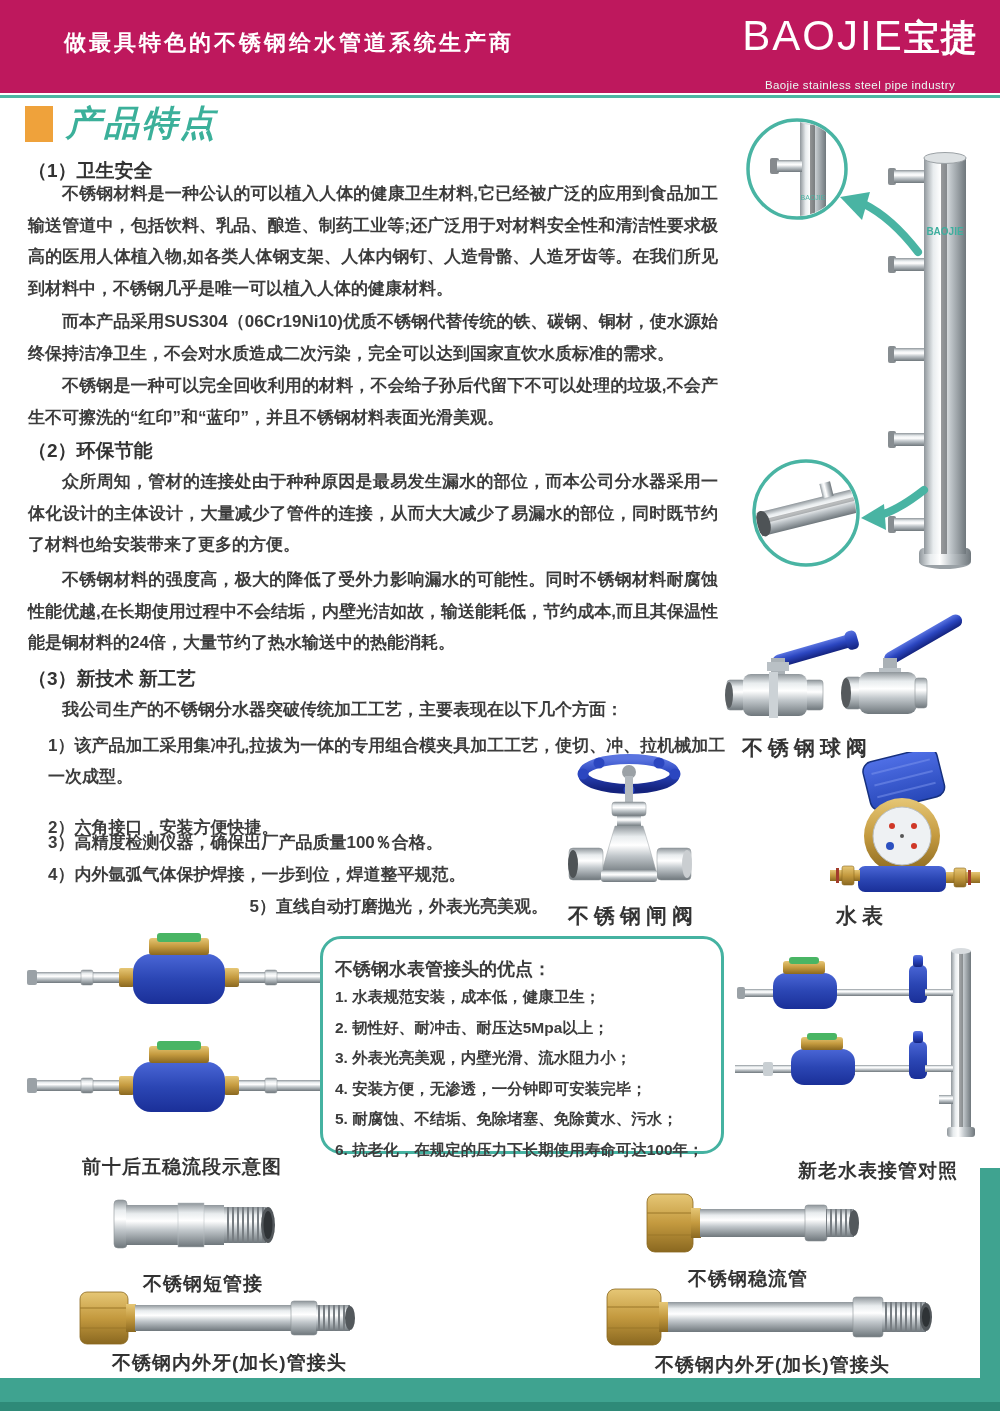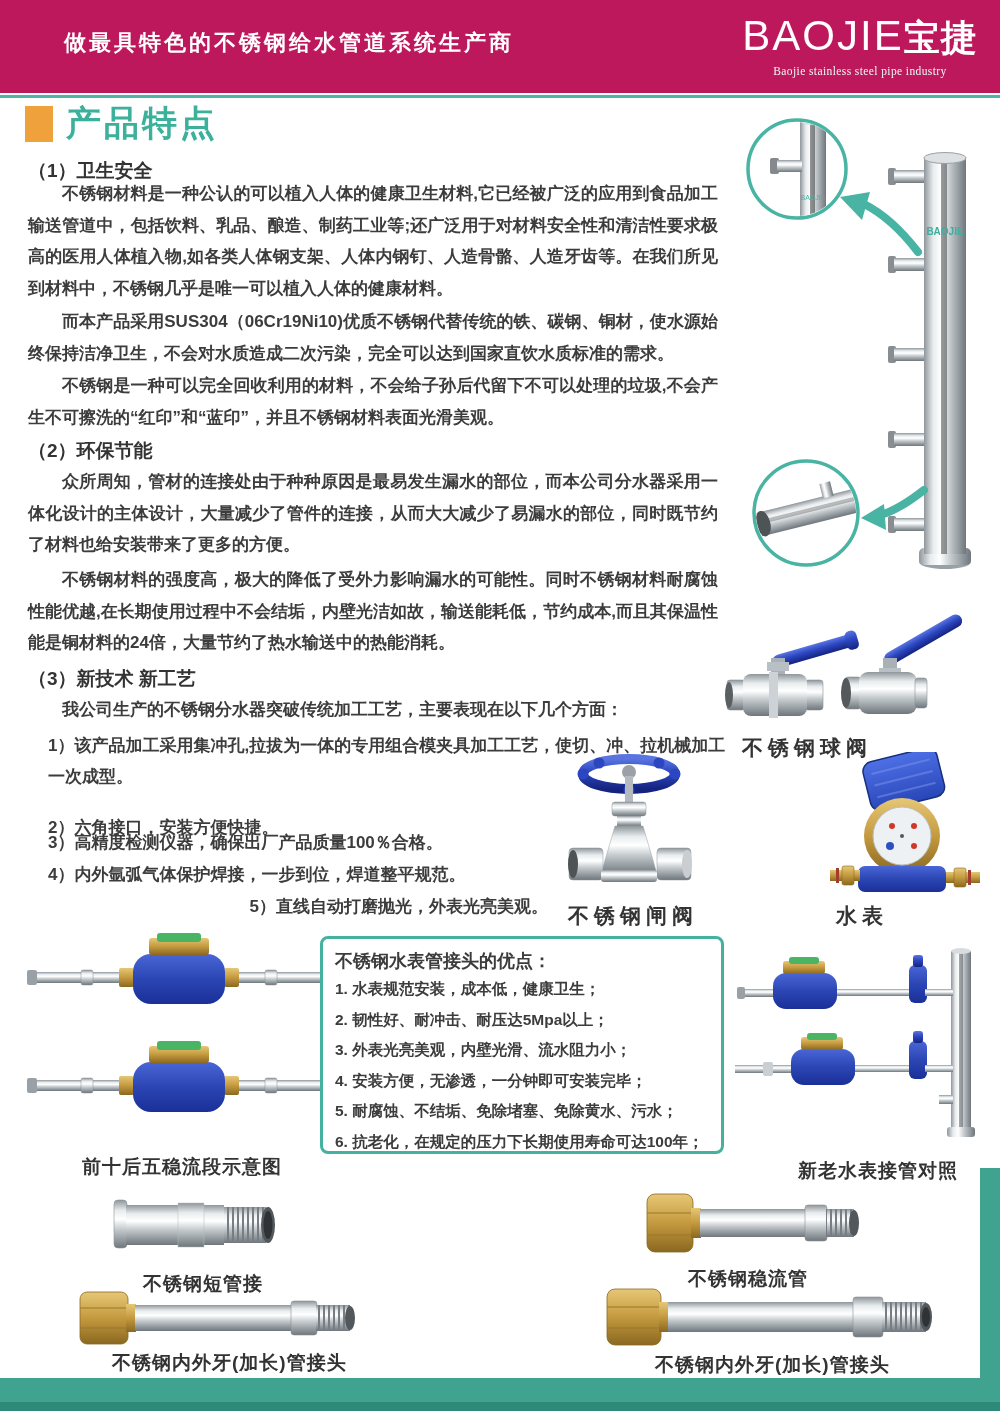--- a/index.html
+++ b/index.html
@@ -4,35 +4,35 @@
 <style>
   html,body{margin:0;padding:0;}
   body{width:1000px;height:1411px;position:relative;background:#fff;
        font-family:"Liberation Sans","DejaVu Sans",sans-serif;overflow:hidden;}
   .abs{position:absolute;}
   .header{left:0;top:0;width:1000px;height:93px;background:#be185d;}
   .slogan{left:64px;top:28px;font-size:22px;font-weight:700;color:#fff;letter-spacing:3px;}
   .logo{left:742px;top:12px;width:236px;text-align:center;color:#fff;}
   .logo-en{font-size:42px;font-weight:400;letter-spacing:2px;}
   .logo-cn{font-size:36px;font-weight:600;letter-spacing:1px;}
-  .tagline{font-size:11.5px;letter-spacing:.4px;margin-top:2px;color:#eafaf5;font-family:Liberation Serif, serif;}
+  .tagline{font-size:11.5px;letter-spacing:.4px;margin-top:16px;color:#eafaf5;}
   .accent-line{left:0;top:95px;width:1000px;height:3px;background:#4db5a2;}
   .right-strip{left:980px;top:1168px;width:20px;height:243px;background:#3fa390;}
   .bottom-bar{left:0;top:1378px;width:1000px;height:33px;background:#3fa390;}
   .bottom-edge{left:0;top:1402px;width:1000px;height:9px;background:#2e8a78;}
   .orange-sq{left:25px;top:106px;width:28px;height:36px;background:#efa23b;}
-  .page-title{left:66px;top:100px;font-size:35px;font-weight:700;color:#3bb09a;letter-spacing:3px;}
+  .page-title{left:66px;top:100px;font-size:35px;font-weight:700;color:#3bb09a;letter-spacing:3px;font-style:italic;}
   .h{font-size:19px;font-weight:700;color:#333;}
   .p{font-size:17px;line-height:31.5px;text-align:justify;text-indent:2em;color:#3c3c3c;font-weight:600;}
   .li{font-size:17px;line-height:31px;color:#3c3c3c;font-weight:600;}
   .cap{font-weight:600;color:#333;}
   .cap-lg{font-size:21px;letter-spacing:5px;}
   .cap-sm{font-size:19px;letter-spacing:1px;margin-top:8px;}
   .feature-box{left:320px;top:936px;width:404px;height:218px;border:3px solid #45b2a1;
-               border-radius:8px;background:#fff;box-sizing:border-box;padding:9px 12px;}
+               border-radius:21px;background:#fff;box-sizing:border-box;padding:17px 12px;}
   .fb-title{font-size:18px;font-weight:700;color:#3c3c3c;line-height:26px;}
   .fb-item{font-size:15.5px;font-weight:600;color:#3c3c3c;line-height:30.5px;white-space:nowrap;}
   svg{display:block;}
 </style>
 </head>
 <body>
 
 <svg width="0" height="0" style="position:absolute" aria-hidden="true">
   <defs>
     <linearGradient id="steelH" x1="0" y1="0" x2="0" y2="1">

